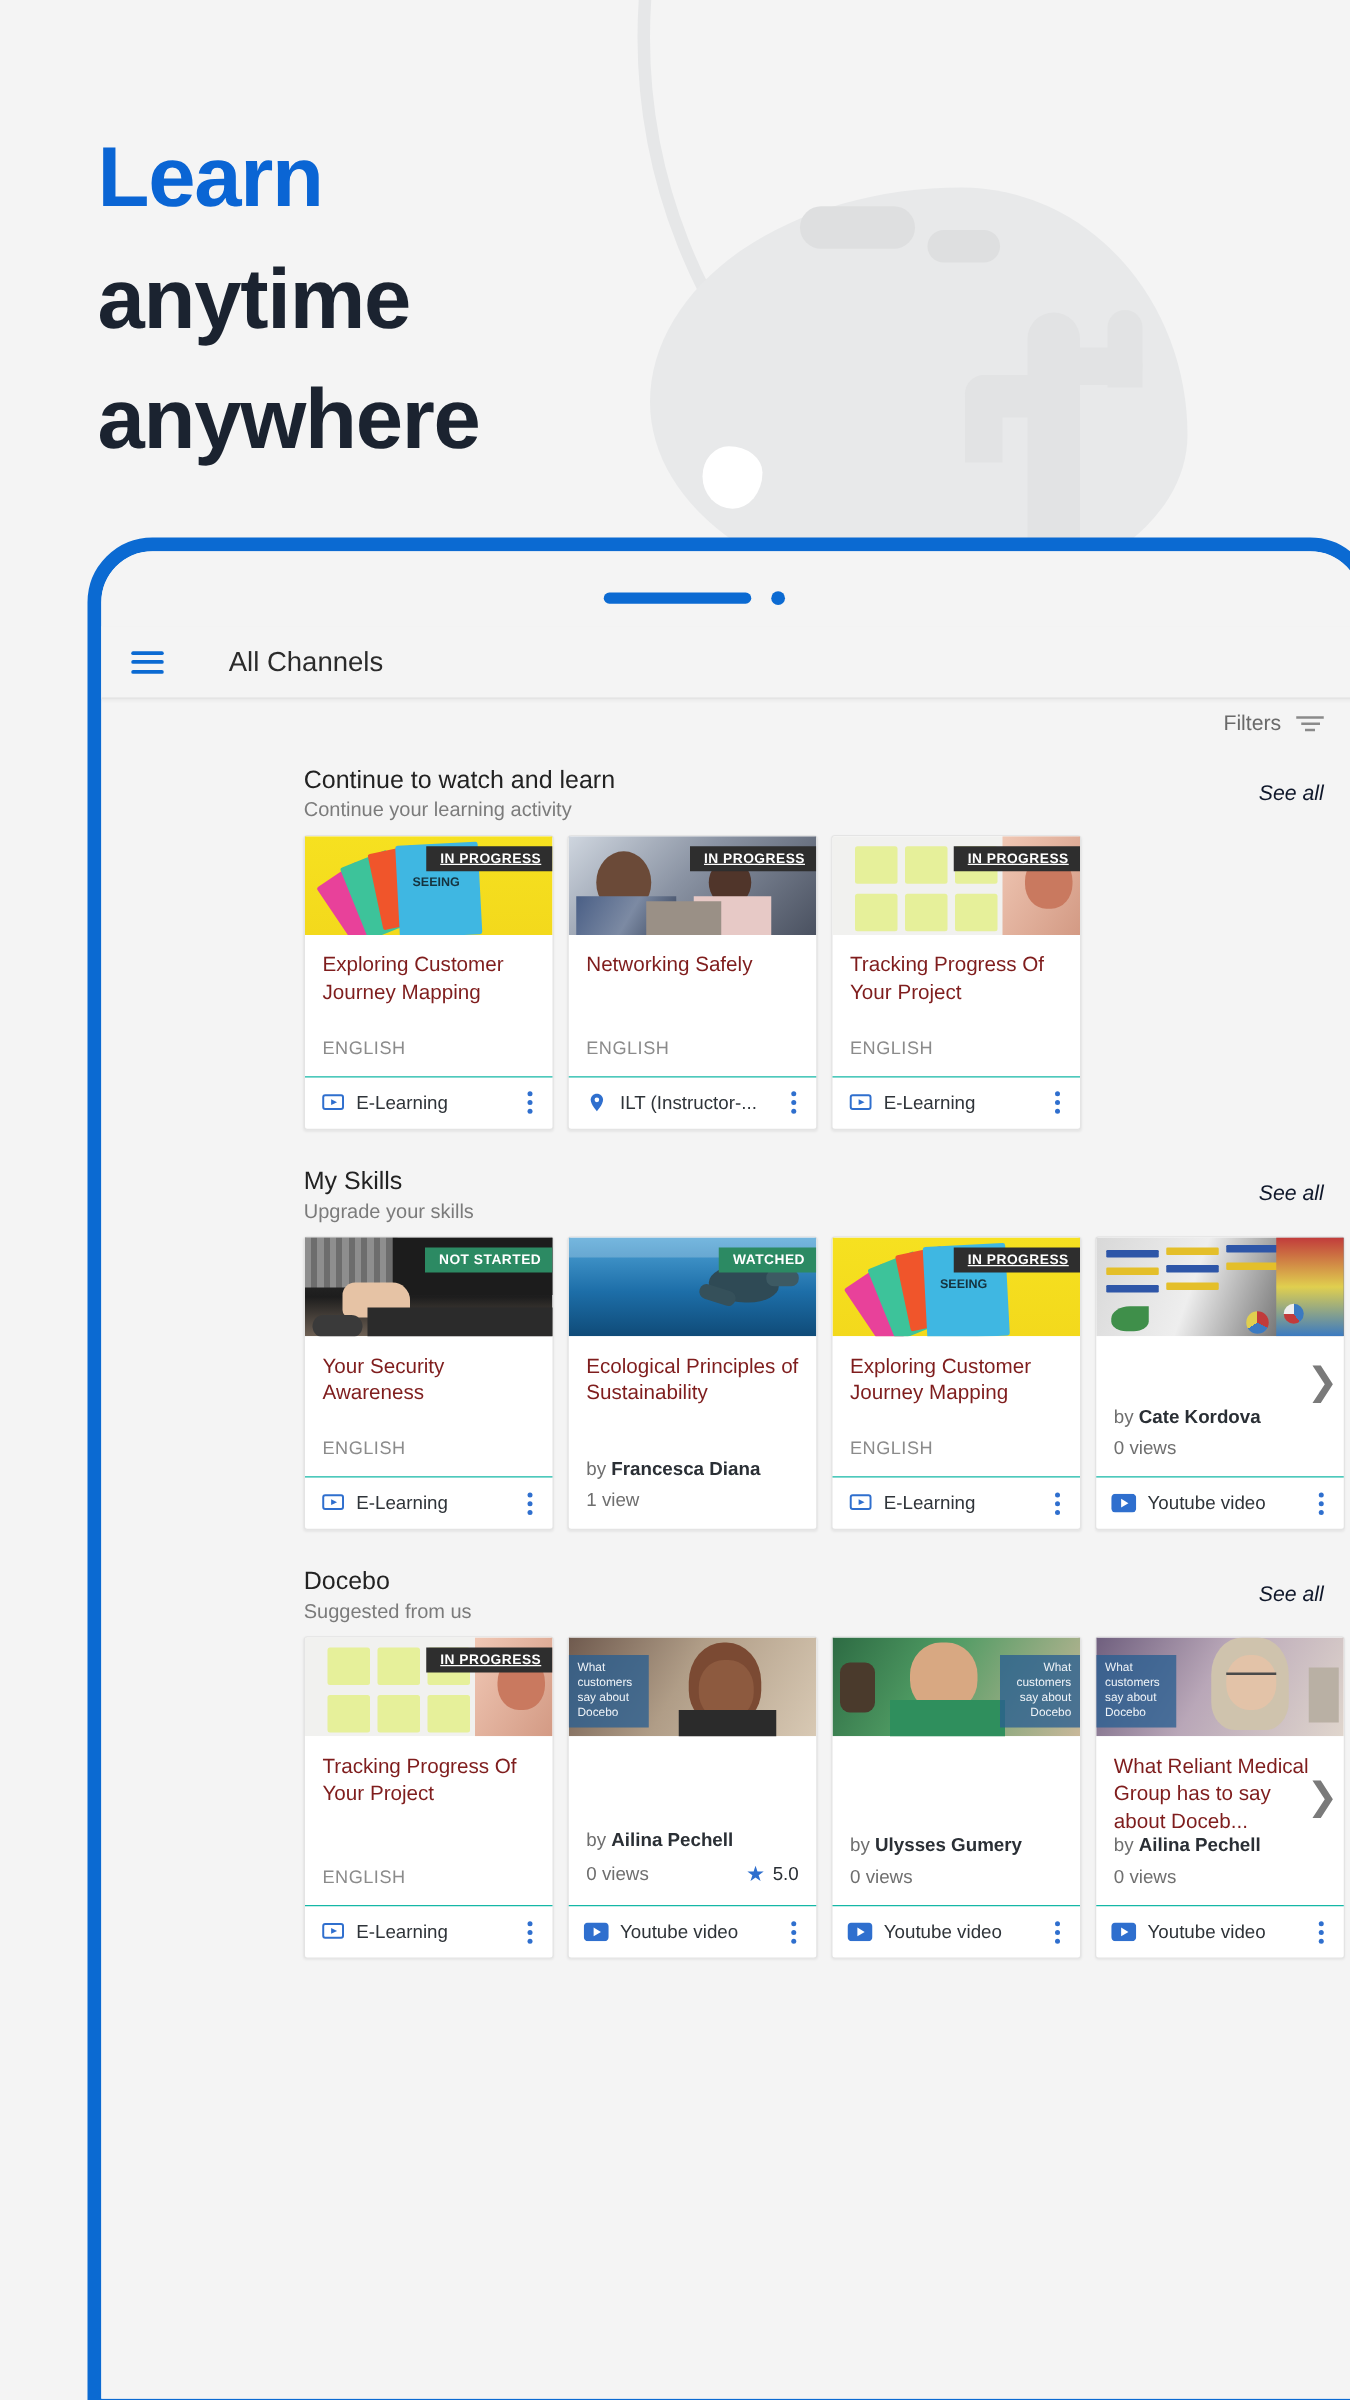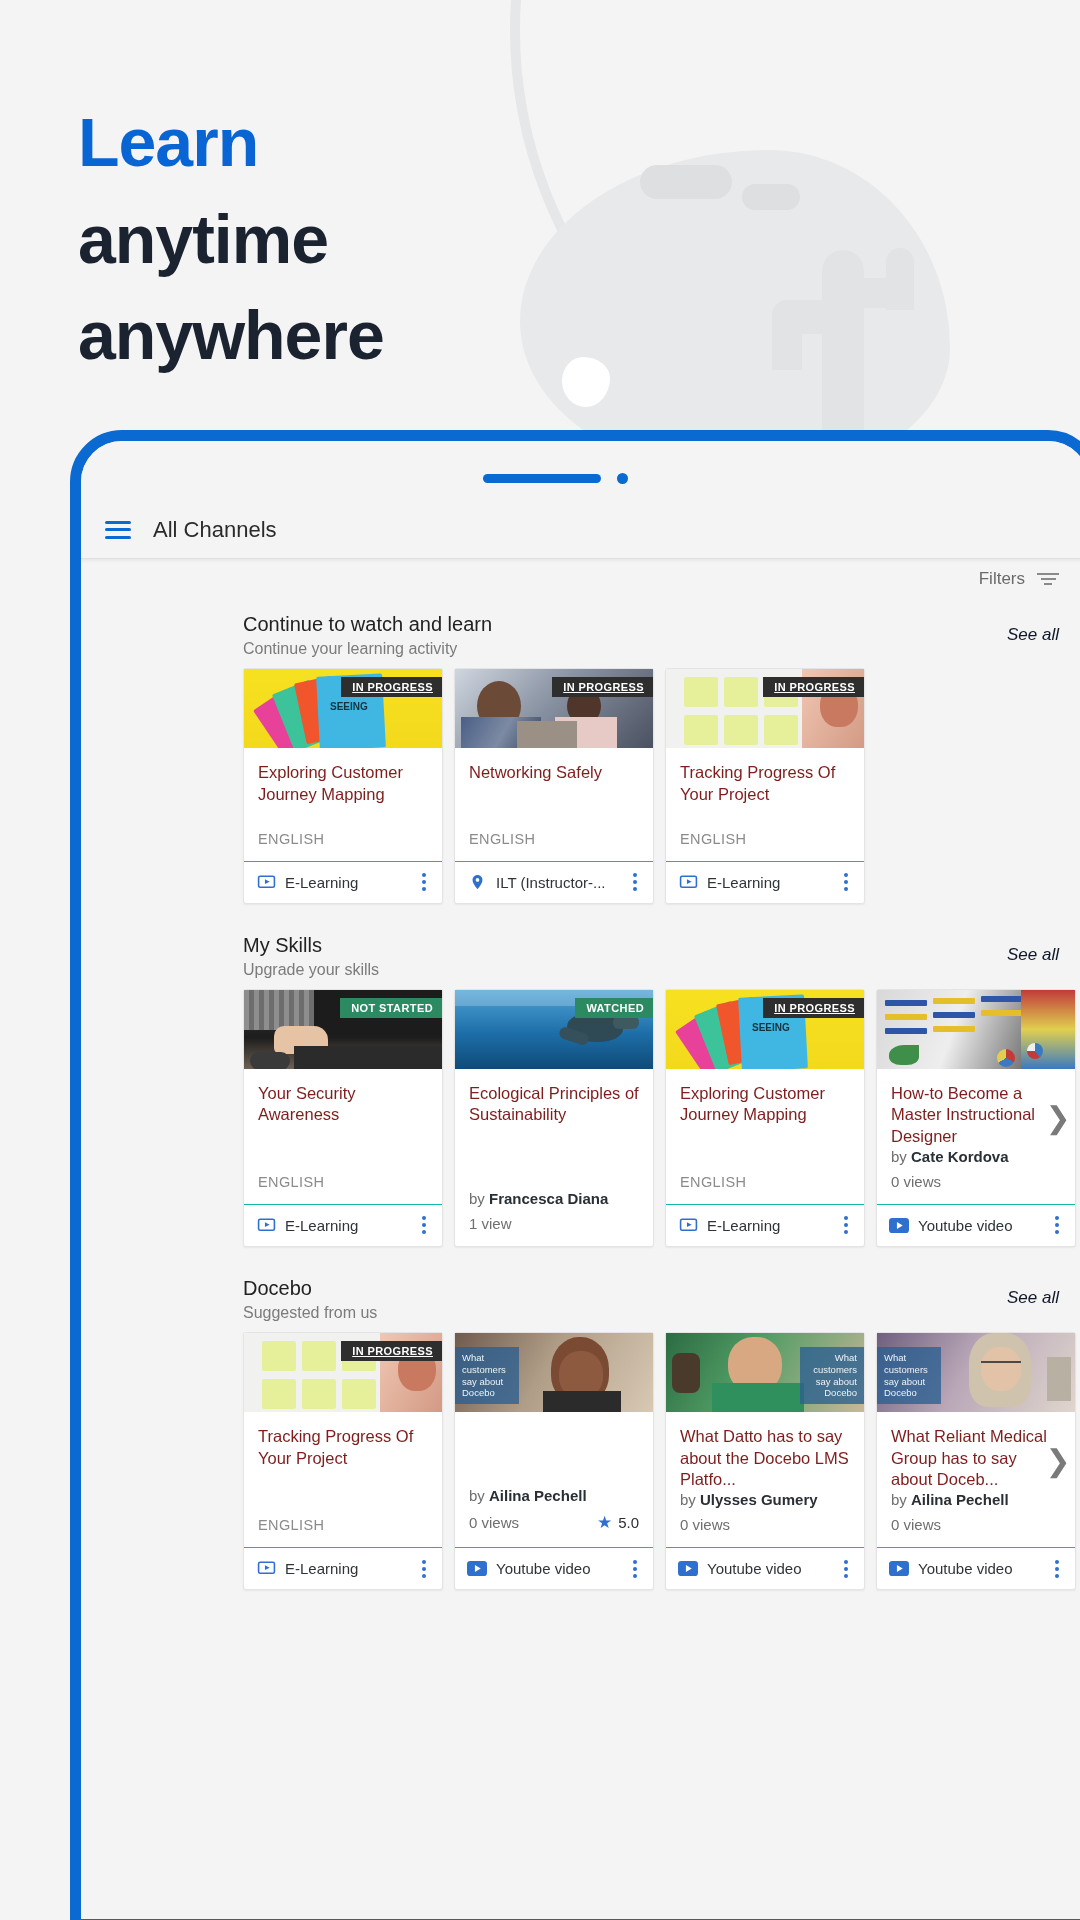--- a/index.html
+++ b/index.html
@@ -90,21 +90,21 @@
   
   .appbar {
     position: absolute; left: 0; top: 60px; width: 100%; height: 58px;
     display: flex; align-items: center;
     background: #f4f4f4;
     border-bottom: 1px solid #e0e0e0;
     box-shadow: 0 2px 3px rgba(0,0,0,.05);
   }
   .hamburger { margin-left: 24px; width: 26px; height: 18px; display: flex; flex-direction: column; justify-content: space-between; cursor: pointer; }
   .hamburger i { display: block; height: 3px; background: #0b6ad2; border-radius: 2px; }
-  .appbar-title { margin-left: 22px; font-size: 22px; color: #2b2b2b; }
+  .appbar-title { margin-left: 52px; font-size: 22px; color: #2b2b2b; }
 
   
   .filters-row {
     position: absolute; right: 30px; top: 128px;
     display: flex; align-items: center; gap: 12px; cursor: pointer;
   }
   .filters-label { font-size: 17px; color: #6a6a6a; }
   .filter-icon { display: flex; flex-direction: column; align-items: center; gap: 3px; }
   .filter-icon i { display: block; height: 2px; background: #8a8a8a; }
   .filter-icon i:nth-child(1) { width: 22px; }
@@ -474,21 +474,20 @@
                     <div class="swatch-strip" style="left:104px;top:20px;width:42px;background:#e4bf2a"></div>
                     <div class="swatch-strip" style="left:8px;top:38px;width:42px;background:#2e56a8"></div>
                     <div class="swatch-strip" style="left:56px;top:36px;width:42px;background:#e4bf2a"></div>
                     <div style="position:absolute;right:0;top:0;width:54px;height:100%;background:linear-gradient(180deg,#c13b3b,#e0cf4f,#3b7ac1)"></div>
                     <div style="position:absolute;left:12px;bottom:4px;width:30px;height:20px;background:#3f8f4a;border-radius:50% 0 40% 40%"></div>
                     <div style="position:absolute;left:120px;bottom:2px;width:18px;height:18px;border-radius:50%;background:conic-gradient(#c13b3b 0 33%,#3b7ac1 0 66%,#e0cf4f 0)"></div>
                     <div style="position:absolute;left:150px;bottom:10px;width:16px;height:16px;border-radius:50%;background:conic-gradient(#3b7ac1 0 40%,#c13b3b 0 75%,#efefef 0)"></div>
                   </div>
                 </div>
                 <div class="card-body">
-                  <div class="card-title">How-to Become a Master Instructional Designer</div>
                   <div class="card-author"><span>by</span> <b>Cate Kordova</b></div>
                   <div class="card-meta-row">
                     <span class="card-views">0 views</span>
                   </div>
                 </div>
                 <div class="card-foot">
                   <span class="ico">
                     <svg width="20" height="15" viewBox="0 0 24 18">
                       <rect x="0" y="0" width="24" height="18" rx="4" fill="#2f6fce"></rect>
                       <polygon points="9.5,4.8 16.5,9 9.5,13.2" fill="#ffffff"></polygon>
@@ -587,21 +586,20 @@
               <div class="card">
                 <div class="thumb">
                   <div class="t-int2" style="position:absolute;inset:0">
                     <div style="position:absolute;left:62px;top:4px;width:54px;height:56px;background:#d8a882;border-radius:46%"></div>
                     <div style="position:absolute;left:46px;top:50px;width:92px;height:34px;background:#2f8f5d"></div>
                     <div style="position:absolute;left:6px;top:20px;width:28px;height:40px;background:#4a3a2c;border-radius:8px"></div>
                   </div>
                   <div class="ribbon right">What customers say about Docebo</div>
                 </div>
                 <div class="card-body">
-                  <div class="card-title">What Datto has to say about the Docebo LMS Platfo...</div>
                   <div class="card-author"><span>by</span> <b>Ulysses Gumery</b></div>
                   <div class="card-meta-row">
                     <span class="card-views">0 views</span>
                   </div>
                 </div>
                 <div class="card-foot">
                   <span class="ico">
                     <svg width="20" height="15" viewBox="0 0 24 18">
                       <rect x="0" y="0" width="24" height="18" rx="4" fill="#2f6fce"></rect>
                       <polygon points="9.5,4.8 16.5,9 9.5,13.2" fill="#ffffff"></polygon>

